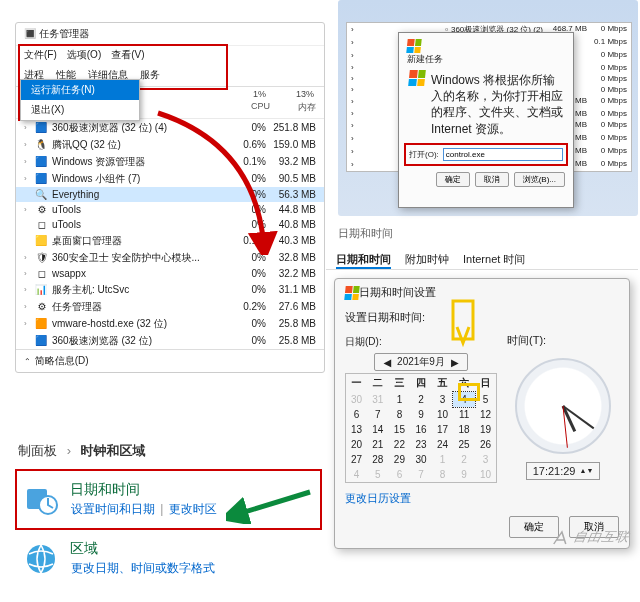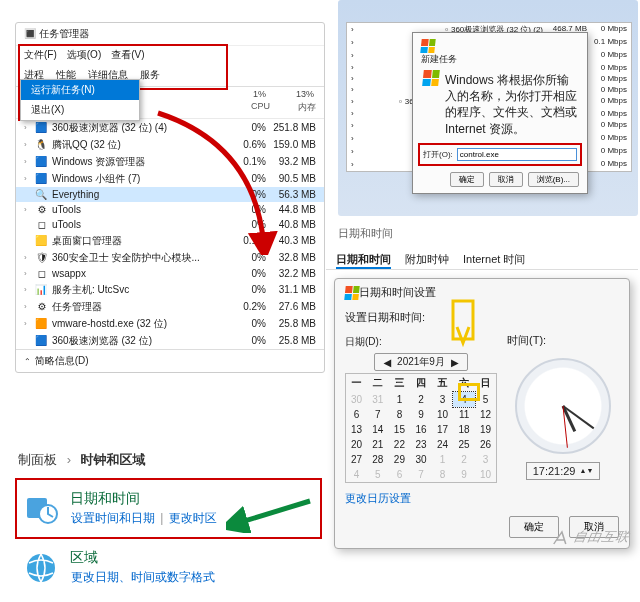--- a/index.html
+++ b/index.html
@@ -52,22 +52,22 @@
   #tm .footer .up { font-size:8px; }
 
   
   #rd { left: 338px; top: 0; width: 300px; height: 216px; background: linear-gradient(#c7d9ef,#d7e3f2); }
   #rd .win { position:absolute; left:8px; top:22px; width:286px; background:#fff; border:1px solid #bbb; font-size:8px; }
   #rd .win .rows2 div { display:flex; gap:4px; padding:1px 4px; justify-content:space-between; }
   #rd .win .rows2 div span:first-child { display:flex; gap:3px; align-items:center; flex:1; }
   #rd .win .rows2 div .mb { width:40px; text-align:right; }
   #rd .win .rows2 div .mbps { width:36px; text-align:right; }
   #rd .dlg {
-    position:absolute; left:74px; top:32px; width:176px; background:#fbfbfb;
-    border:1px solid #888; box-shadow:2px 2px 8px rgba(0,0,0,.3); padding:6px 8px 6px; z-index:5;
+    position:absolute; left:60px; top:32px; width:176px; background:#fbfbfb;
+    border:1px solid #888; box-shadow:2px 2px 8px rgba(0,0,0,.3); padding:6px 8px 20px; z-index:5;
   }
   #rd .dlg .tit { font-size:9px; padding-bottom:4px; }
   #rd .dlg .msg { font-size:12px; line-height:1.35; padding:2px 2px 4px 24px; position:relative; }
   #rd .dlg .msg .flag { position:absolute; left:2px; top:0; width:16px; height:16px; }
   #rd .dlg .row-open { display:flex; gap:4px; align-items:center; font-size:8px; padding:3px 0; border:2px solid #c00; margin:2px -3px; padding:3px 3px; }
   #rd .dlg .row-open input { flex:1; border:1px solid #4a90d9; font-size:8px; padding:1px 2px; }
   #rd .dlg .chk { font-size:8px; padding:2px 0 4px 20px; }
   #rd .dlg .btns { display:flex; gap:5px; justify-content:flex-end; padding-top:4px; }
   #rd .dlg .btns button { font-size:8px; padding:1px 8px; border:1px solid #999; background:#f4f4f4; border-radius:2px; }
 
@@ -102,21 +102,21 @@
   #dt .hand { position:absolute; left:50%; top:50%; transform-origin:bottom center; background:#333; }
   #dt .timebox { margin:0 auto; font-size:11px; border:1px solid #999; padding:2px 6px; display:inline-flex; align-items:center; gap:4px; }
   #dt .link { color:#0066cc; font-size:11px; padding-top:8px; display:inline-block; }
   #dt .dlgbtns { display:flex; gap:10px; justify-content:flex-end; padding-top:10px; }
   #dt .dlgbtns button { font-size:10px; padding:3px 14px; border:1px solid #999; background:#f4f4f4; border-radius:2px; }
   #dt .bigYarrow { position:absolute; pointer-events:none; z-index:30; }
   .watermark { position:absolute; right:10px; bottom:56px; font-size:13px; color:#aaa; font-style:italic; transform:skewX(-10deg); letter-spacing:1px;}
   .watermark svg { vertical-align:middle; }
 
   
-  #cp { left:16px; top:445px; width:305px; }
+  #cp { left:16px; top:436px; width:305px; }
   #cp .crumb { font-size:13px; padding:6px 2px 10px; color:#333; }
   #cp .crumb b { font-weight:bold; }
   #cp .sep { padding:0 6px; color:#888; }
   #cp .card { display:flex; gap:10px; padding:10px 6px; border-top:1px solid #eee; align-items:flex-start; }
   #cp .card.hl { outline:2px solid #c00; outline-offset:-1px; }
   #cp .card .cic { width:38px; height:38px; border-radius:4px; display:flex; align-items:center; justify-content:center; }
   #cp .card .tt { font-size:14px; color:#0b6b3b; }
   #cp .card .sub { font-size:12px; color:#0066cc; padding-top:2px; }
   #cp .card .sub span { padding:0 1px; }
 

